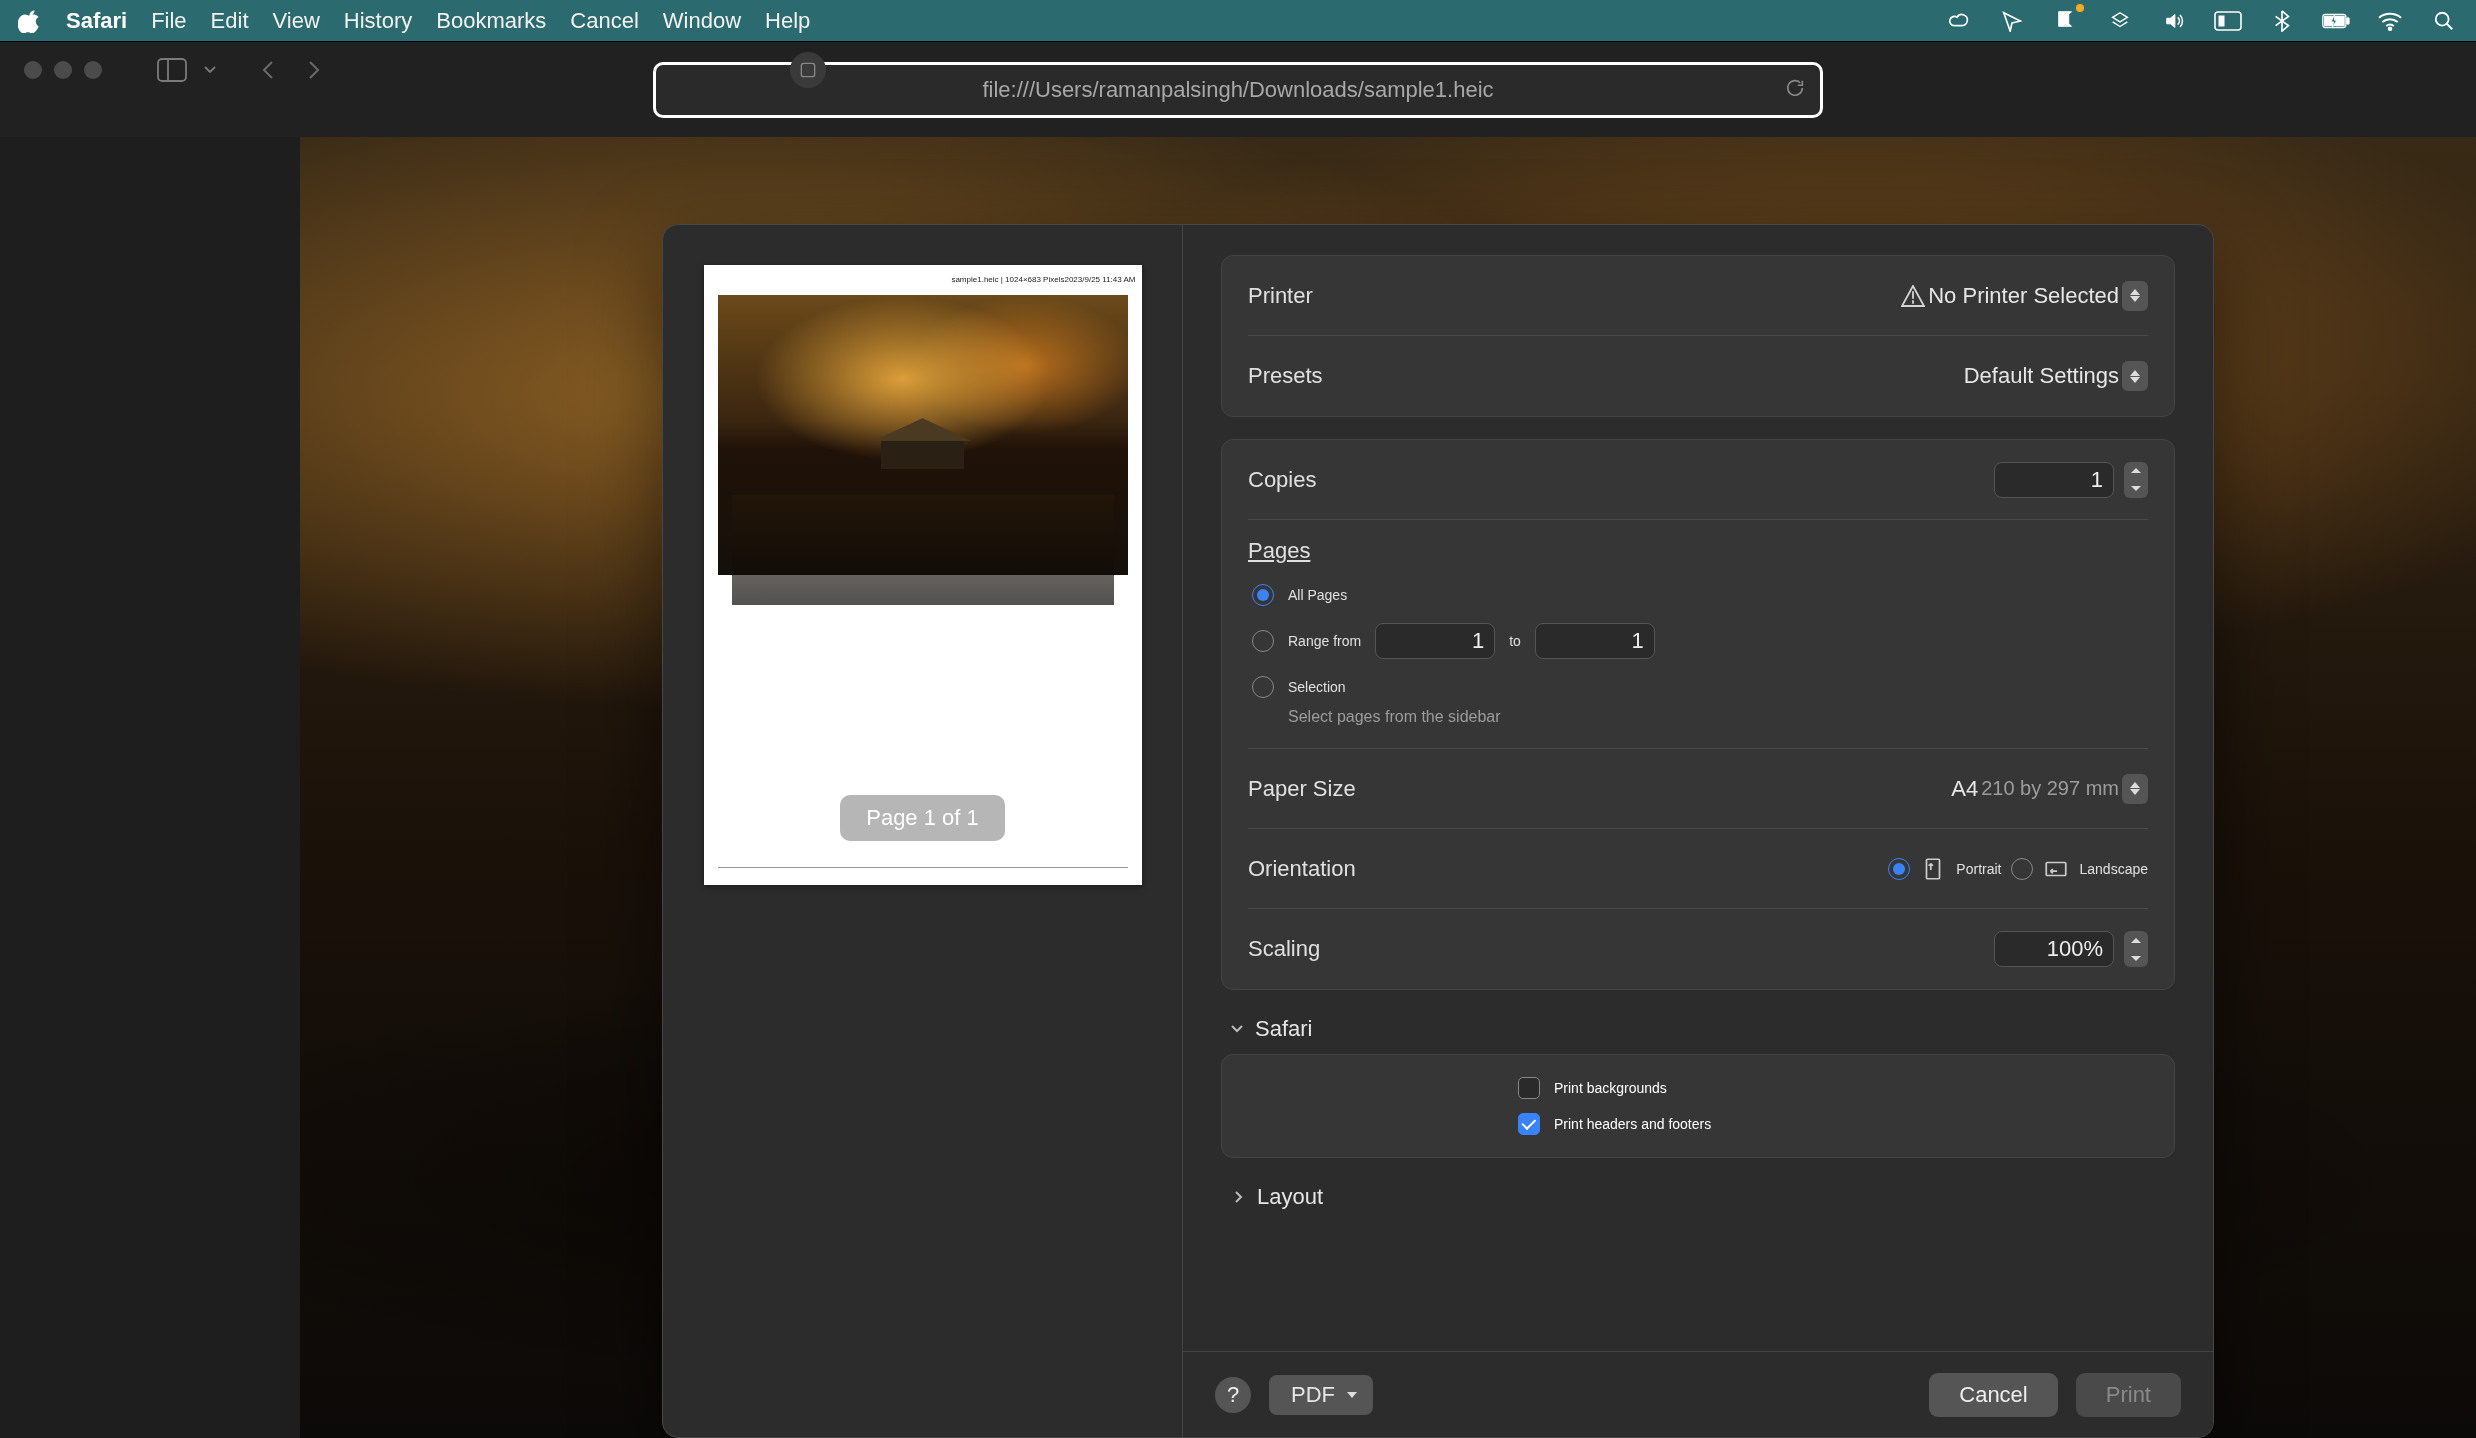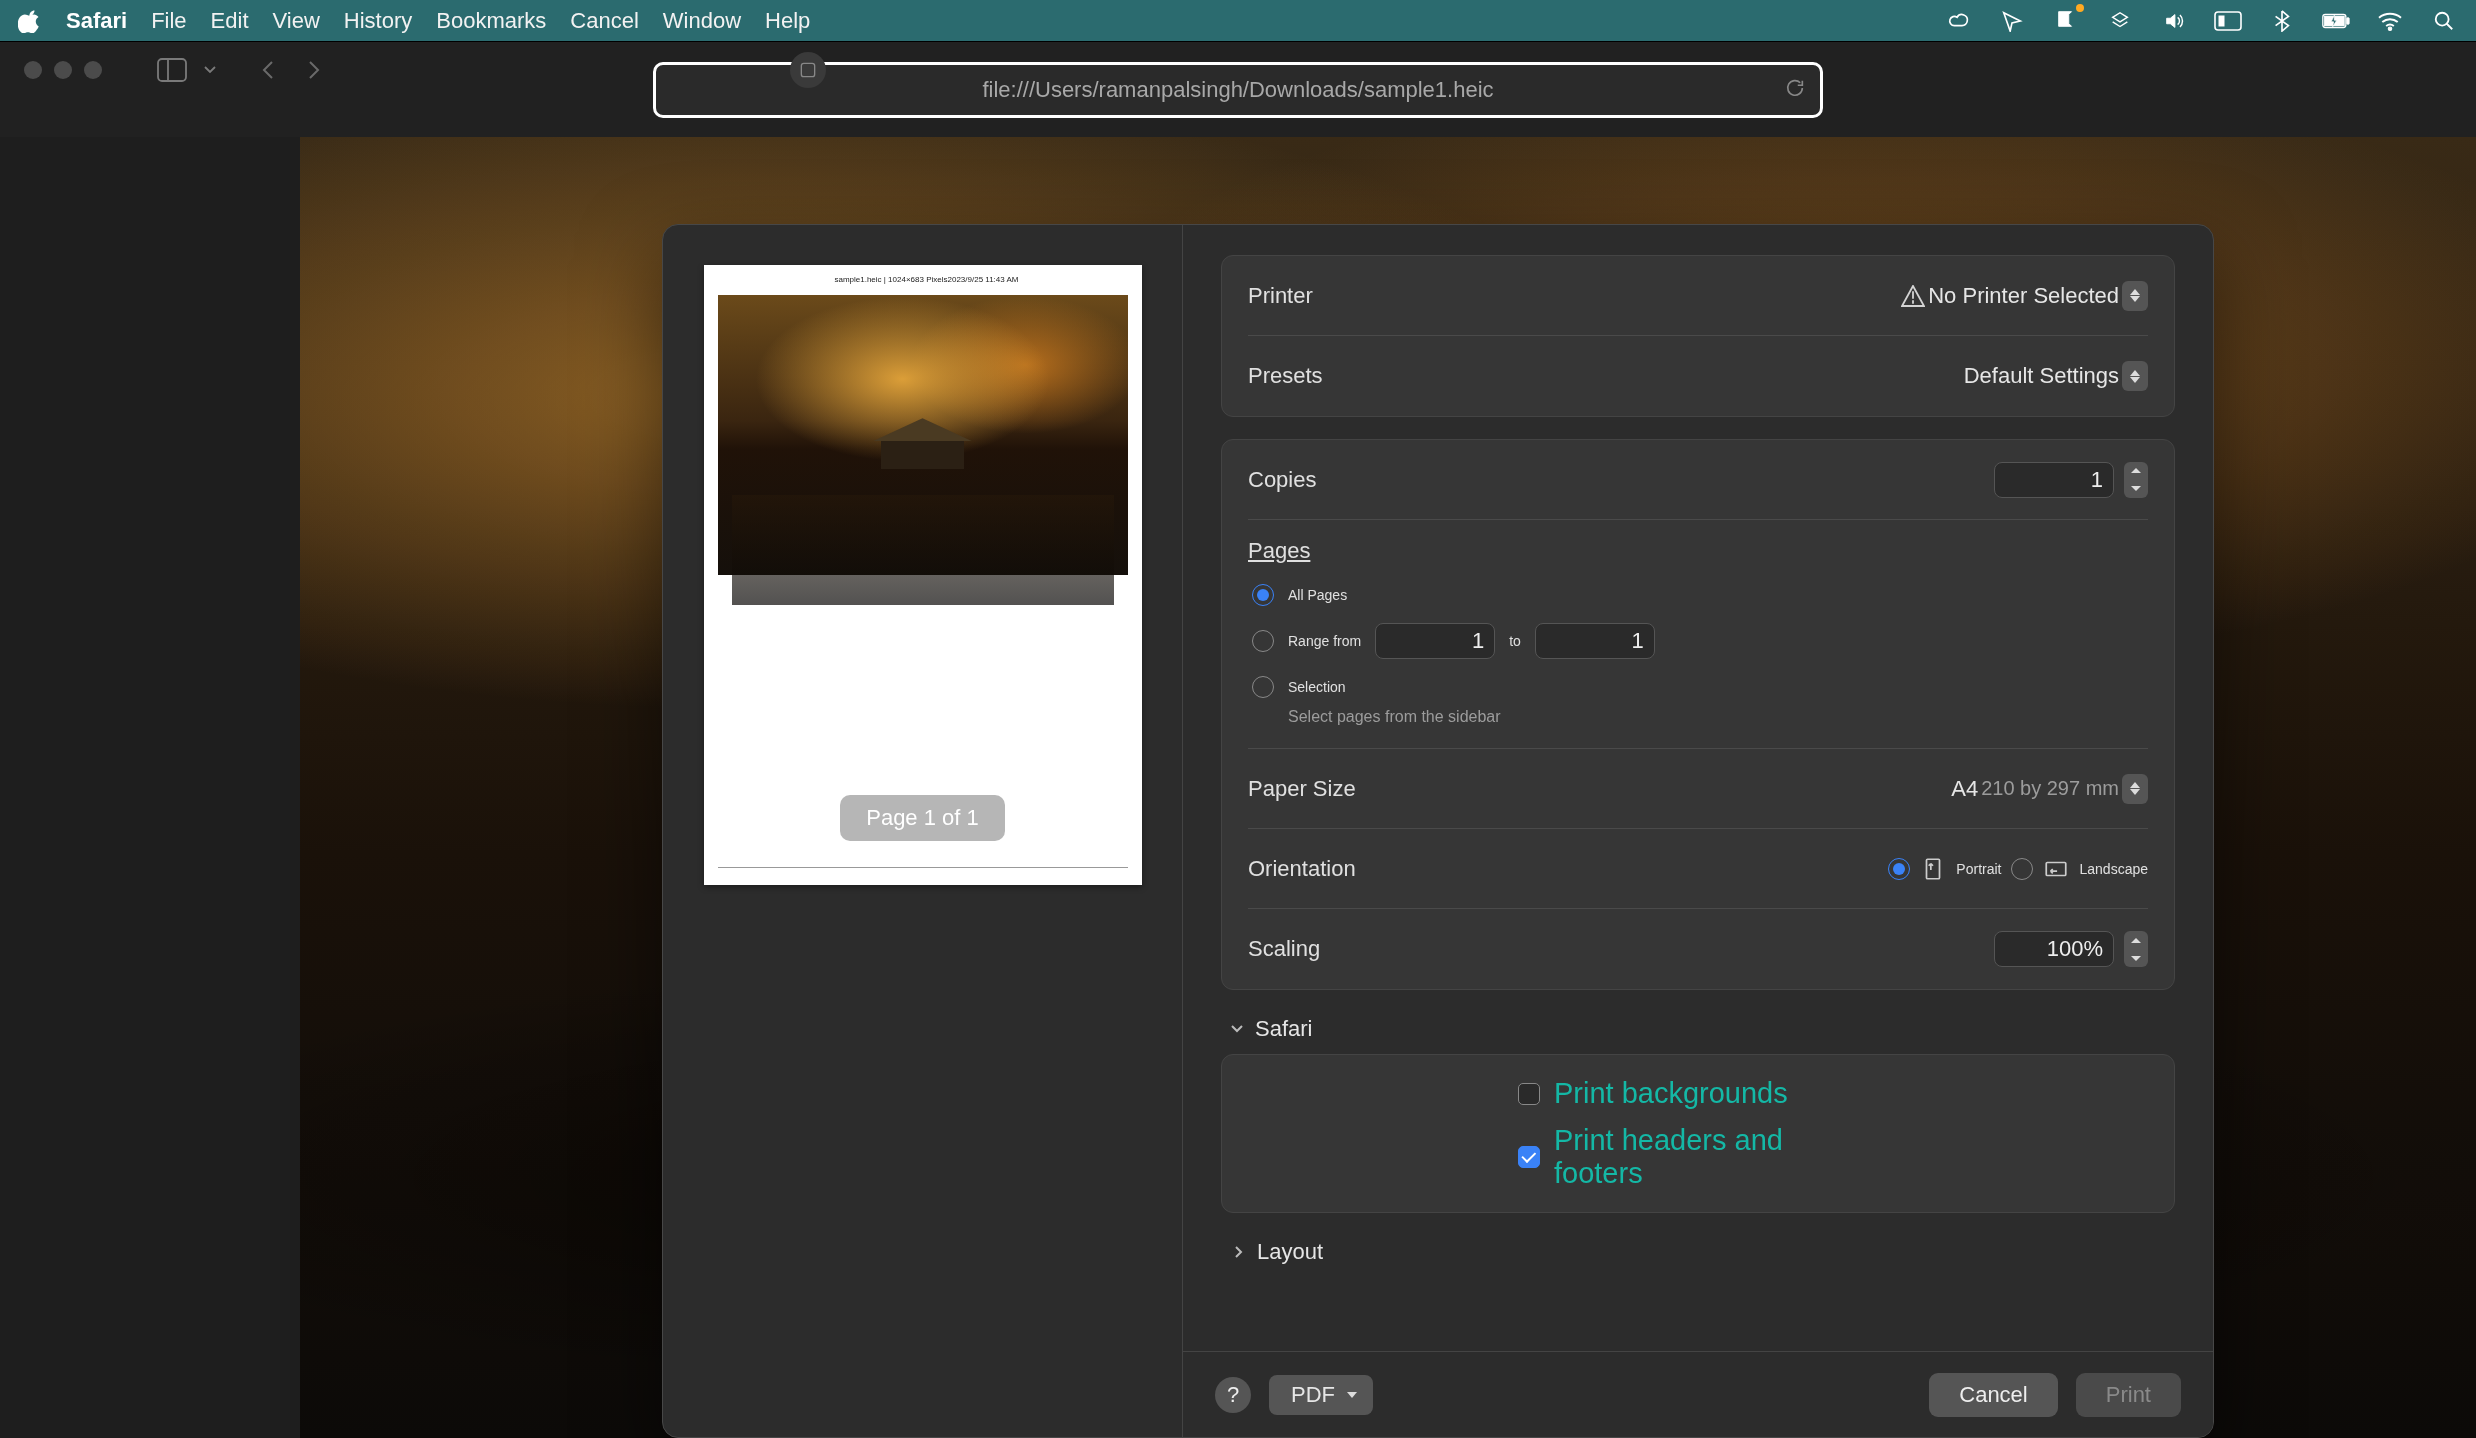--- a/index.html
+++ b/index.html
@@ -35,21 +35,21 @@
   linear-gradient(#3a2a14, #1b1108 55%, #0c0a08);
   filter: saturate(0.9);
 }
 .left-gutter { position: absolute; left: 0; top: 137px; width: 300px; height: calc(100% - 137px); background: #1e1e1e; }
 
 
 .dialog { position: absolute; left: 662px; top: 224px; width: 1552px; height: 1214px; background: #2c2c2c; border: 1px solid #474747; border-radius: 16px; box-shadow: 0 30px 80px rgba(0,0,0,0.5); overflow: hidden; }
 .dialog-body { position: absolute; inset: 0; display: flex; }
 .preview-pane { width: 520px; flex-shrink: 0; position: relative; border-right: 1px solid #444; display: flex; flex-direction: column; align-items: center; padding-top: 40px; }
 .page { width: 438px; height: 620px; background: #fff; box-shadow: 0 2px 6px rgba(0,0,0,0.4); position: relative; }
-.page-header { position: absolute; top: 10px; left: 14px; right: 6px; display: flex; justify-content: center; font-size: 8px; color: #222; }
+.page-header { position: absolute; top: 10px; left: 14px; right: 6px; display: flex; justify-content: flex-end; font-size: 8px; color: #222; }
 .page-img { position: absolute; top: 30px; left: 14px; right: 14px; height: 280px; background:
   radial-gradient(ellipse 55% 45% at 45% 30%, rgba(235,170,60,0.9), transparent 65%),
   radial-gradient(ellipse 40% 35% at 75% 25%, rgba(200,120,30,0.85), transparent 70%),
   linear-gradient(#6b4a1a 0%, #3a2510 45%, #201208 55%, #15100b 100%);
 }
 .hut { position: absolute; left: 38%; top: 44%; width: 24%; height: 18%; }
 .hut-roof { position: absolute; inset: 0 0 55% 0; background: #4a3a22; clip-path: polygon(0 100%, 50% 0, 100% 100%); }
 .hut-body { position: absolute; inset: 45% 8% 0 8%; background: #2b2014; }
 .reflection { position: absolute; left: 14px; right: 14px; top: 200px; height: 110px; background: linear-gradient(rgba(40,25,10,0.5), rgba(10,8,6,0.7)); }
 .page-footer { position: absolute; bottom: 10px; left: 14px; right: 14px; height: 8px; border-top: 0.5px solid #999; }
@@ -92,21 +92,21 @@
 .orient-glyph { width: 26px; height: 26px; stroke: #ccc; fill: none; stroke-width: 1.6; }
 
 .section-toggle { display: flex; align-items: center; gap: 10px; font-size: 22px; color: #e6e6e6; padding: 4px 0 12px 8px; }
 .chev { width: 16px; height: 16px; stroke: #bbb; stroke-width: 2; fill: none; }
 
 .safari-card { background: #363636; border: 1px solid #444; border-radius: 12px; padding: 22px 26px; margin-bottom: 22px; display: flex; flex-direction: column; align-items: center; gap: 14px; }
 .check-row { display: flex; align-items: center; gap: 14px; width: 360px; }
 .checkbox { width: 22px; height: 22px; border-radius: 5px; border: 1.5px solid #888; background: #2a2a2a; display: flex; align-items: center; justify-content: center; flex-shrink: 0; }
 .checkbox.on { background: #3a82f7; border-color: #3a82f7; }
 .checkbox.on::after { content: ""; width: 11px; height: 6px; border-left: 2.5px solid #fff; border-bottom: 2.5px solid #fff; transform: rotate(-45deg) translate(0.5px, -1.5px); }
-.check-label { font-size: 29px; color: #14b8a6; }
+.check-label { font-size: 14px; color: #ffffff; }
 
 .layout-toggle { display: flex; align-items: center; gap: 10px; font-size: 22px; color: #e6e6e6; padding: 4px 0 12px 10px; }
 
 .dialog-footer { position: absolute; left: 520px; right: 0; bottom: 0; height: 86px; border-top: 1px solid #444; background: #2c2c2c; display: flex; align-items: center; padding: 0 32px; gap: 18px; }
 .help-btn { width: 36px; height: 36px; border-radius: 50%; background: #555; color: #eee; font-size: 22px; display: flex; align-items: center; justify-content: center; }
 .pdf-btn { height: 40px; padding: 0 16px 0 22px; background: #555; border-radius: 8px; display: flex; align-items: center; gap: 12px; color: #e6e6e6; font-size: 22px; }
 .pdf-btn .caret { border-left: 5px solid transparent; border-right: 5px solid transparent; border-top: 6px solid #ddd; }
 .spacer { flex: 1; }
 .btn { height: 44px; padding: 0 30px; border-radius: 9px; font-size: 22px; display: flex; align-items: center; justify-content: center; }
 .btn-cancel { background: #555; color: #eee; }

